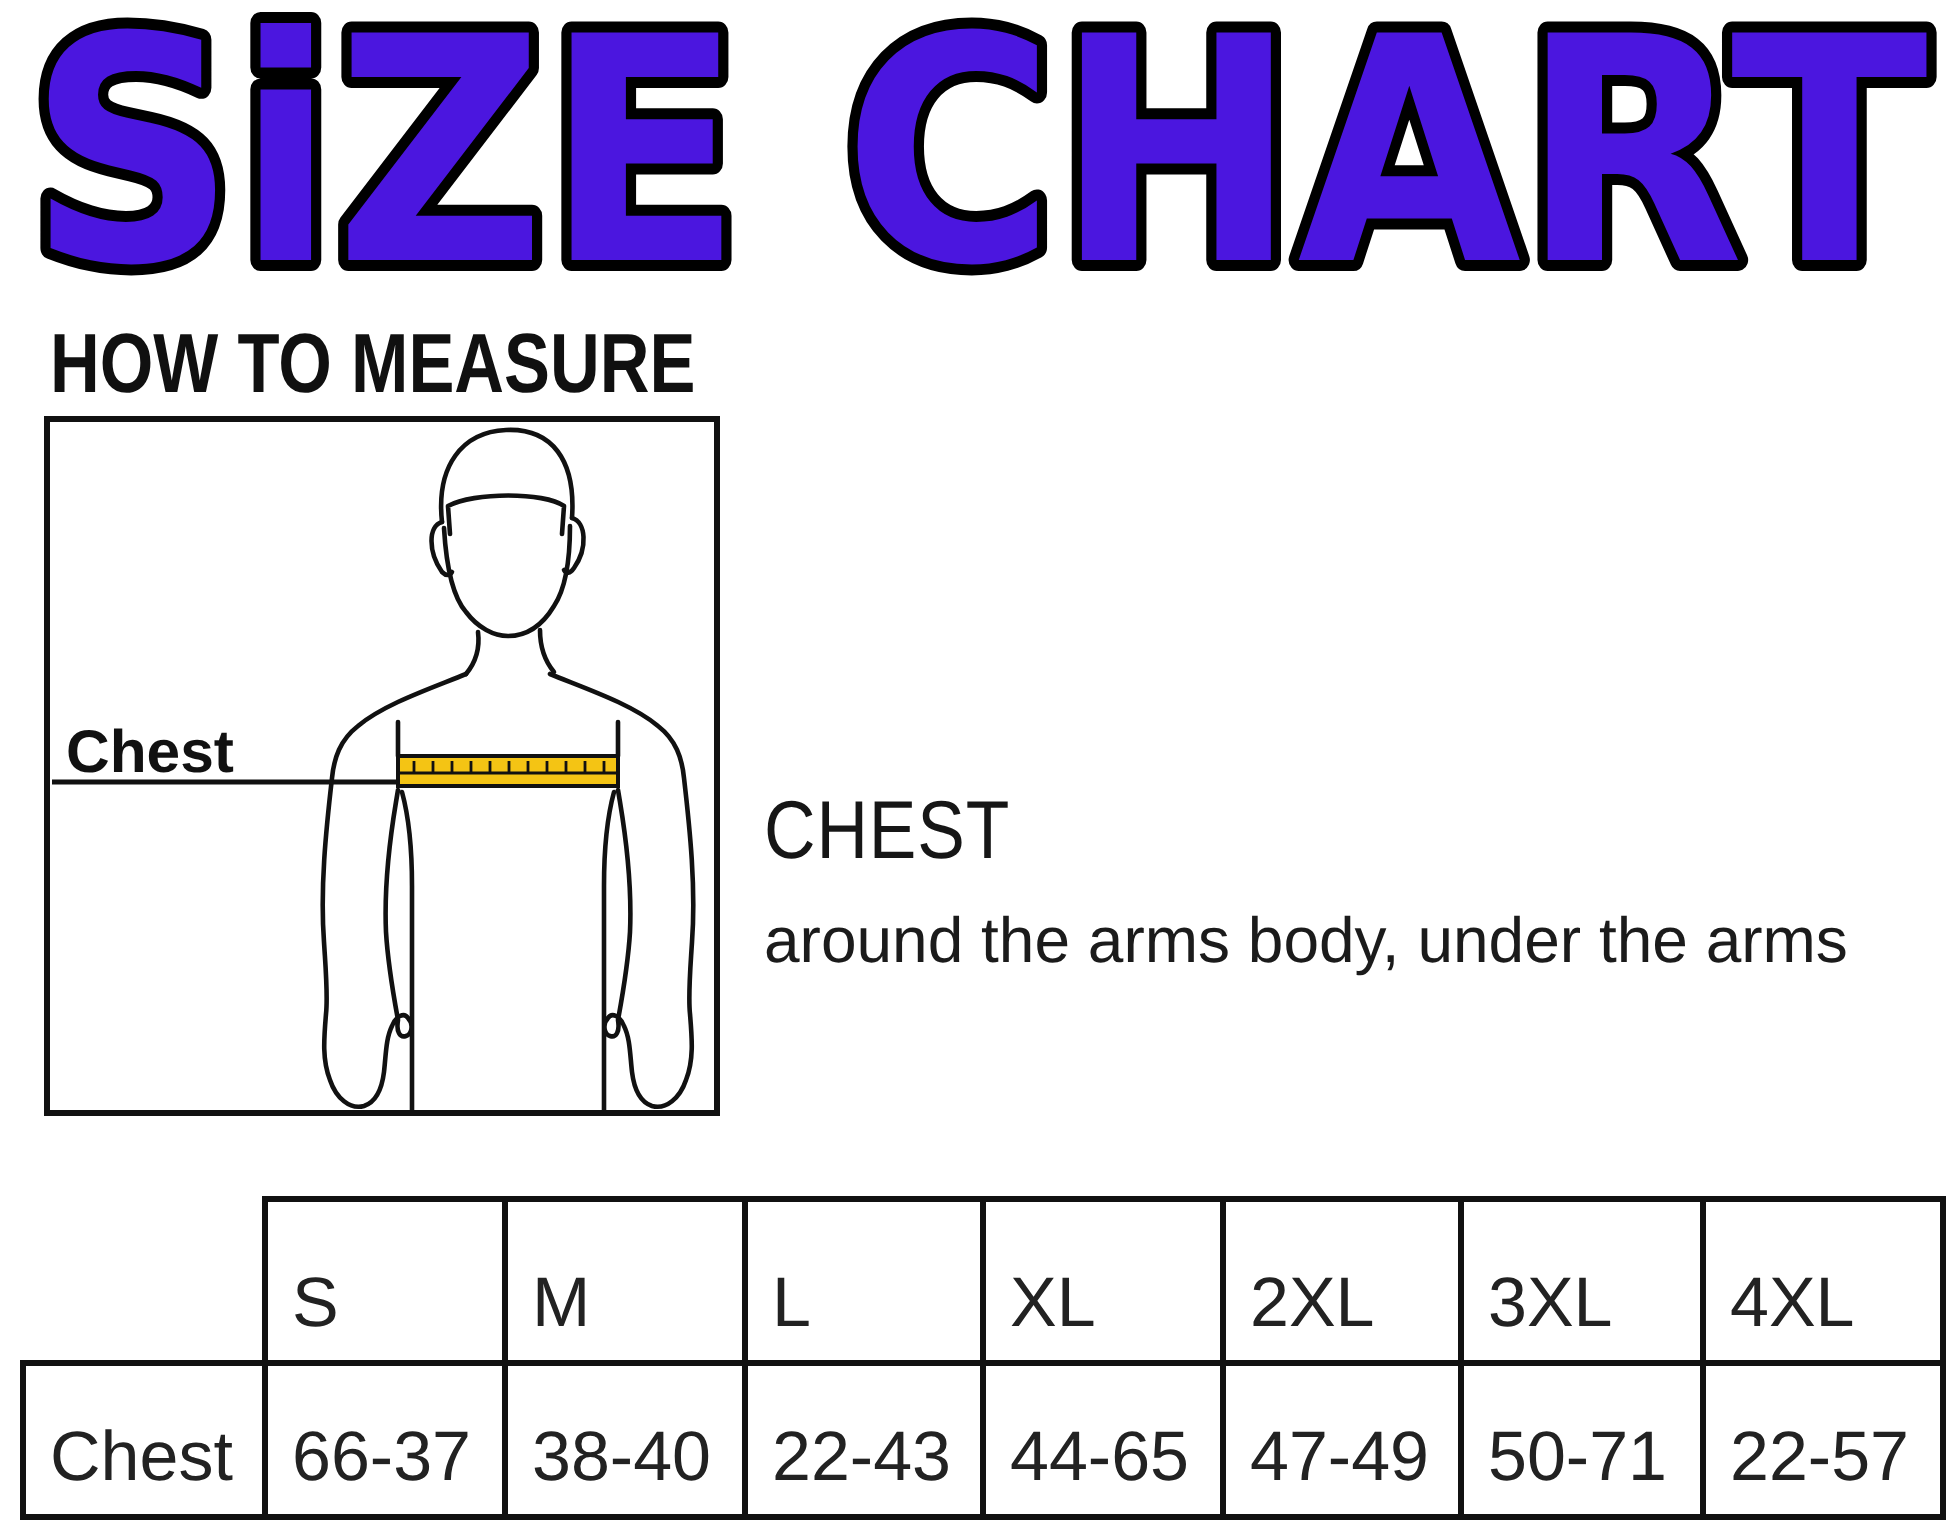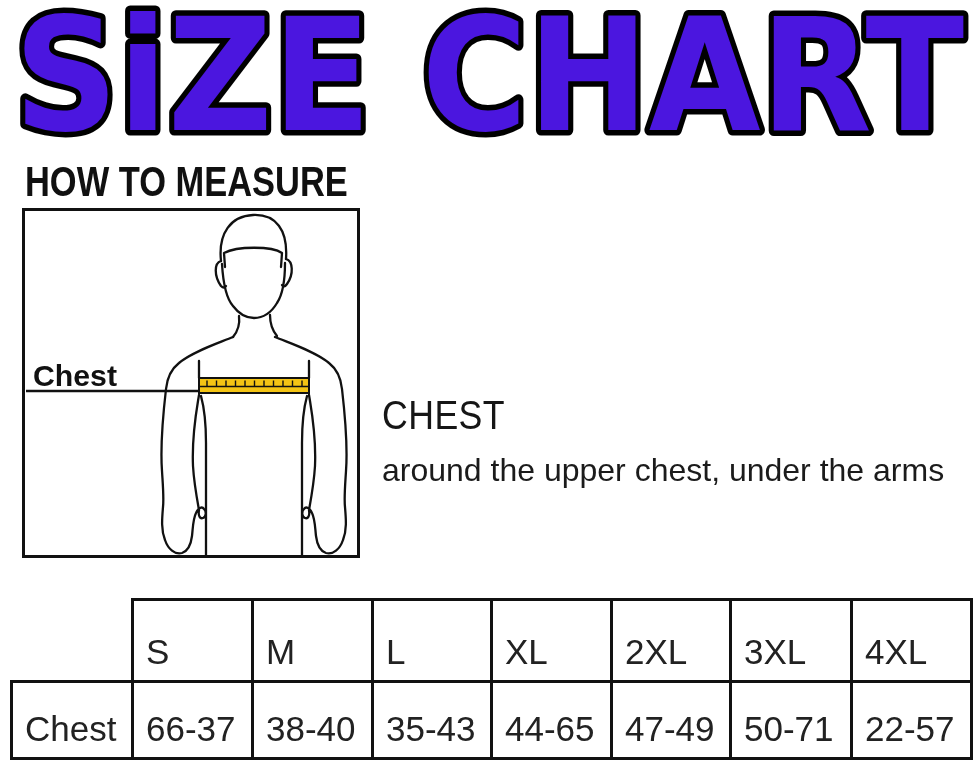--- a/index.html
+++ b/index.html
@@ -141,21 +141,21 @@
       </g>
     </g>
 
     <path d="M 1 180 L 175 180" stroke="#111111" stroke-width="2.6" fill="none"></path>
     <text class="callout-label" x="8" y="175" textLength="84" lengthAdjust="spacingAndGlyphs">Chest</text>
   </svg>
 </div>
 
 <h3 class="chest-heading">CHEST</h3>
 <div class="chest-paragraph">
-  <div>around the upper chest, under the arms</div>
+  <div>around the arms body, under the arms</div>
 </div>
 
 <table class="size-table">
   <colgroup>
     <col style="width:121px">
       <col style="width:120px">
       <col style="width:120px">
     <col style="width:119px">
       <col style="width:120px">
       <col style="width:119px">
@@ -170,20 +170,20 @@
       <td>L</td>
       <td>XL</td>
       <td>2XL</td>
       <td>3XL</td>
       <td>4XL</td>
     </tr>
     <tr class="data-row">
       <td>Chest</td>
       <td>66-37</td>
       <td>38-40</td>
-      <td>35-43</td>
+      <td>22-43</td>
       <td>44-65</td>
       <td>47-49</td>
       <td>50-71</td>
       <td>22-57</td>
     </tr>
   </tbody>
 </table>
 
 </body></html>

